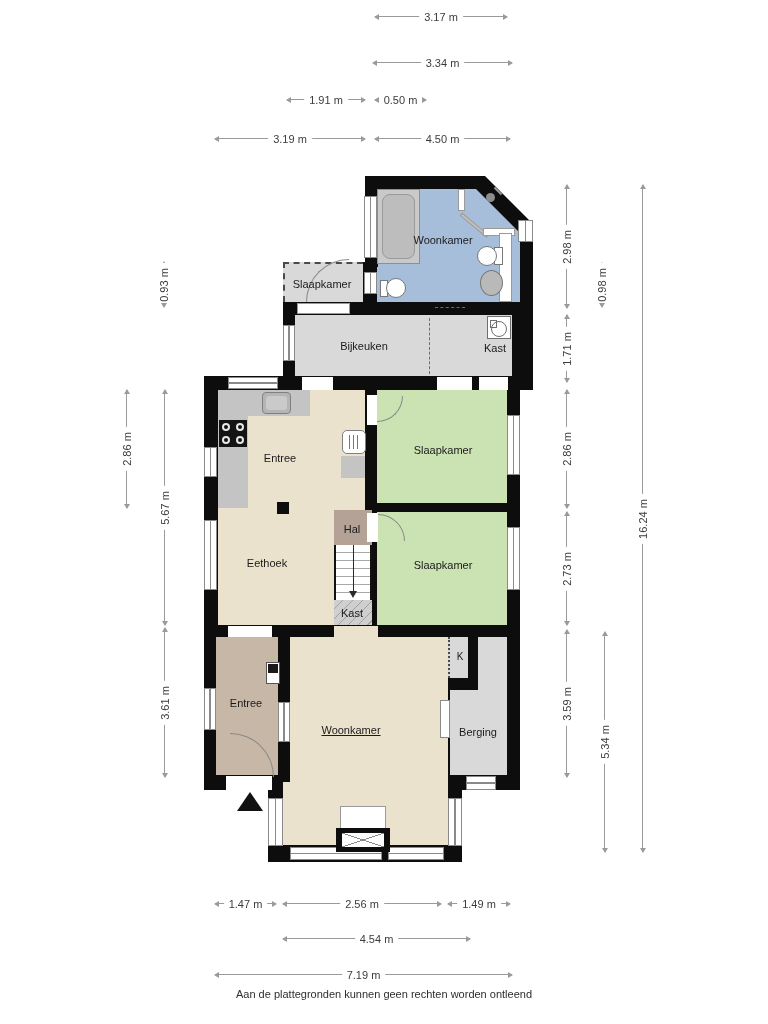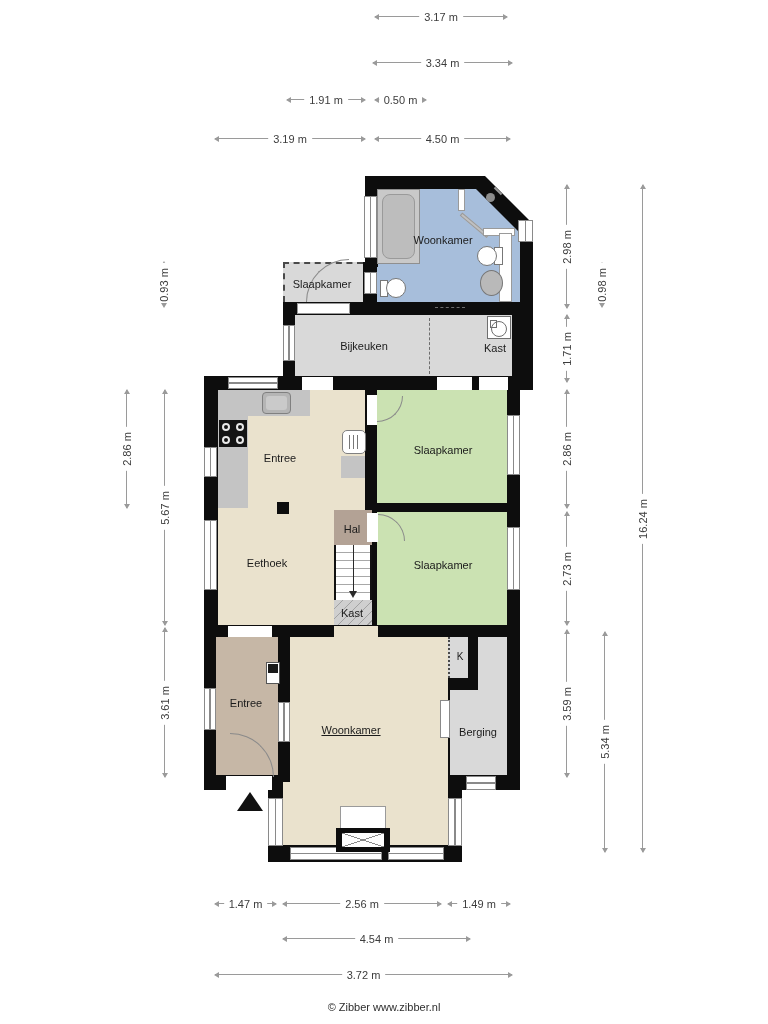--- a/index.html
+++ b/index.html
@@ -276,18 +276,18 @@
   <div class="dimh" style="left:283px;top:903px;width:158px;">
       <span>2.56 m</span>
     </div>
   <div class="dimh" style="left:448px;top:903px;width:62px;">
       <span>1.49 m</span>
     </div>
   <div class="dimh" style="left:283px;top:938px;width:187px;">
       <span>4.54 m</span>
     </div>
   <div class="dimh" style="left:215px;top:974px;width:297px;">
-      <span>3.72 m</span>
-    </div>
-
-  <div class="footer" style="top:1001px;">© Zibber www.zibber.nl</div>
+      <span>7.19 m</span>
+    </div>
+
+  <div class="footer" style="top:988px;">Aan de plattegronden kunnen geen rechten worden ontleend</div>
 
 </div>
 
 </body></html>

